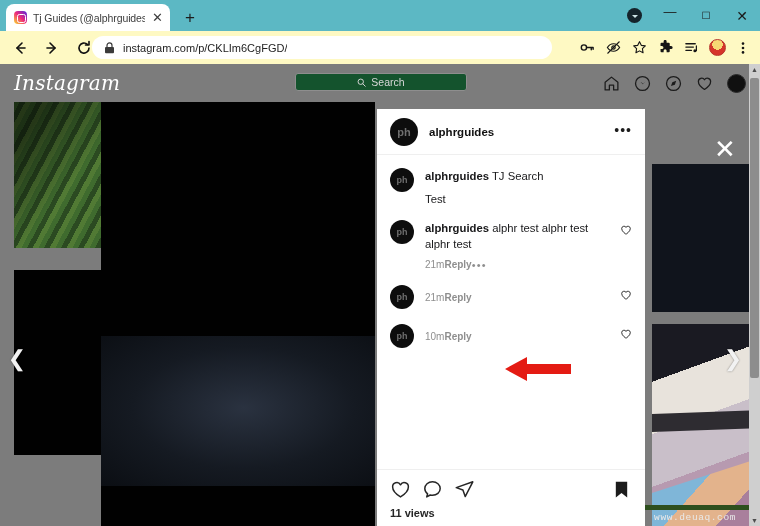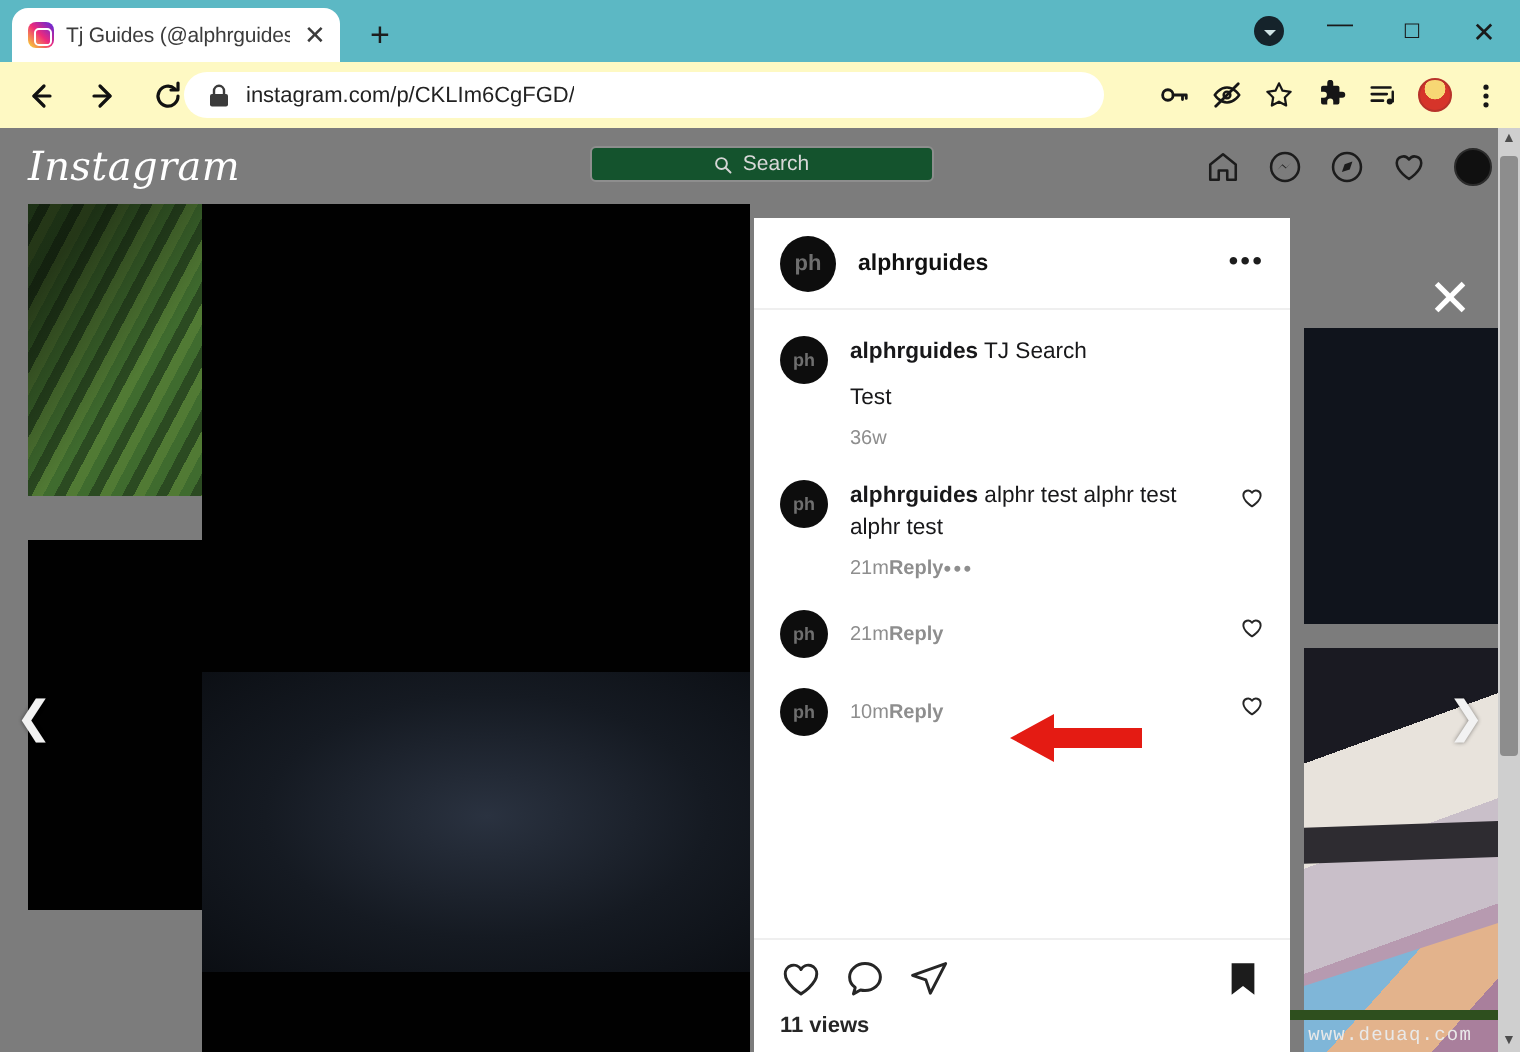--- a/index.html
+++ b/index.html
@@ -419,21 +419,20 @@
       <div class="comments">
 
         <div class="crow">
           <div class="av sm">ph</div>
           <div class="cbody">
             <div class="ctext">
               <b>alphrguides</b>
               <span>TJ Search</span>
             </div>
             <div class="caption-text">Test</div>
-            <div class="caption-time">36w</div>
           </div>
         </div>
 
         <div class="crow">
           <div class="av sm">ph</div>
           <div class="cbody">
             <div class="ctext">
               <b>alphrguides</b>
               <span>alphr test alphr test alphr test</span>
             </div>

